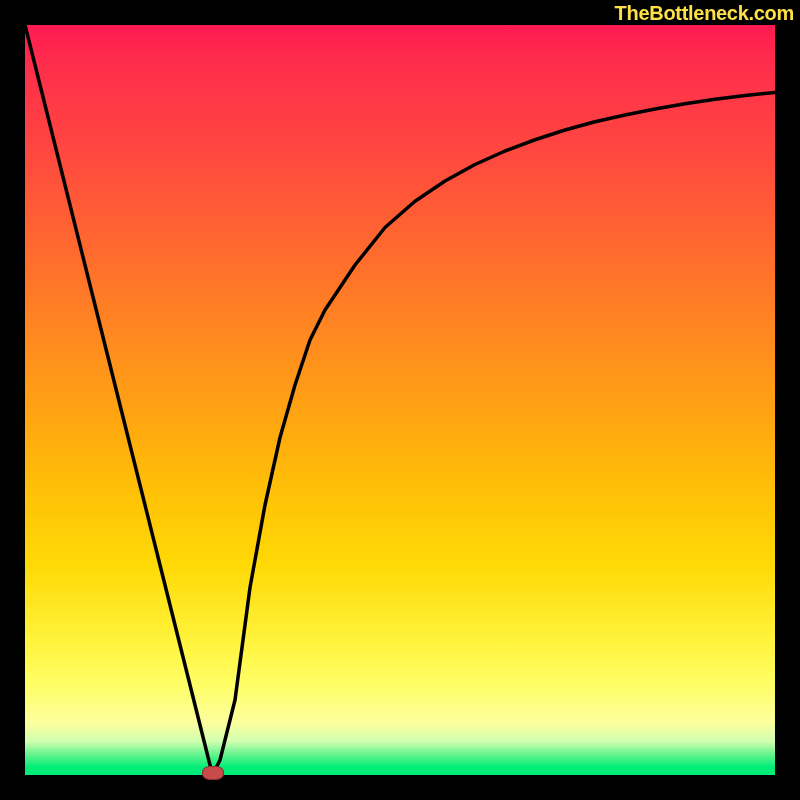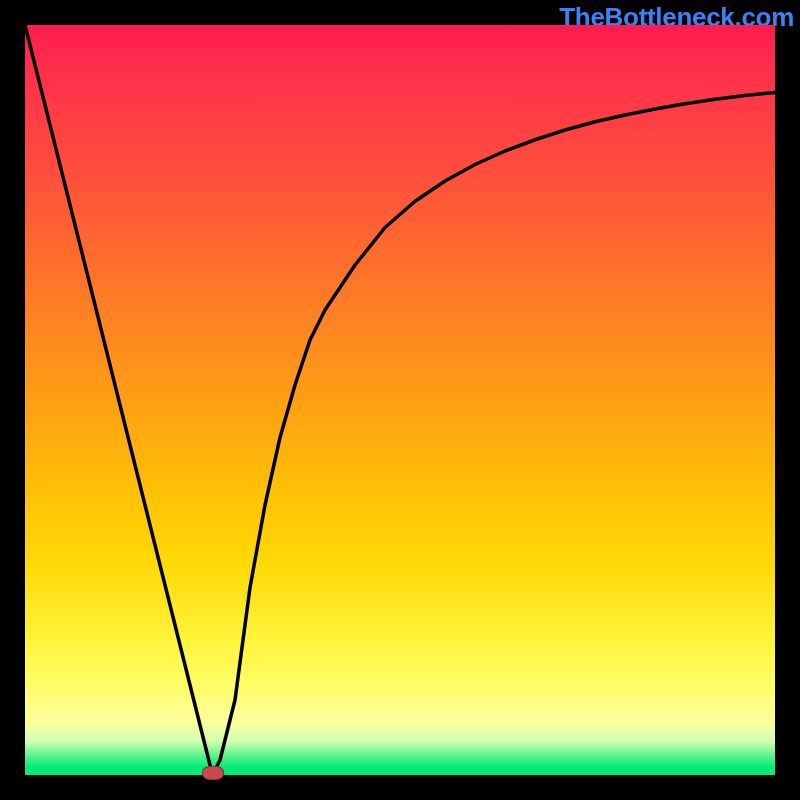--- a/index.html
+++ b/index.html
@@ -3,23 +3,23 @@
 <meta charset="utf-8">
 <style>
   * { margin: 0; padding: 0; box-sizing: border-box; }
   html, body { width: 800px; height: 800px; overflow: hidden; }
   body { background: #000; position: relative; font-family: Arial, Helvetica, sans-serif; }
 
   .credit {
     position: absolute;
     top: 2px;
     right: 6px;
-    font-size: 26px;
+    font-size: 20px;
     font-weight: 600;
-    color: #3b82f6;
+    color: #fde047;
     letter-spacing: -0.3px;
   }
 
   .plot-frame {
     position: absolute;
     left: 25px;
     top: 25px;
     width: 750px;
     height: 750px;
     background: #000;

